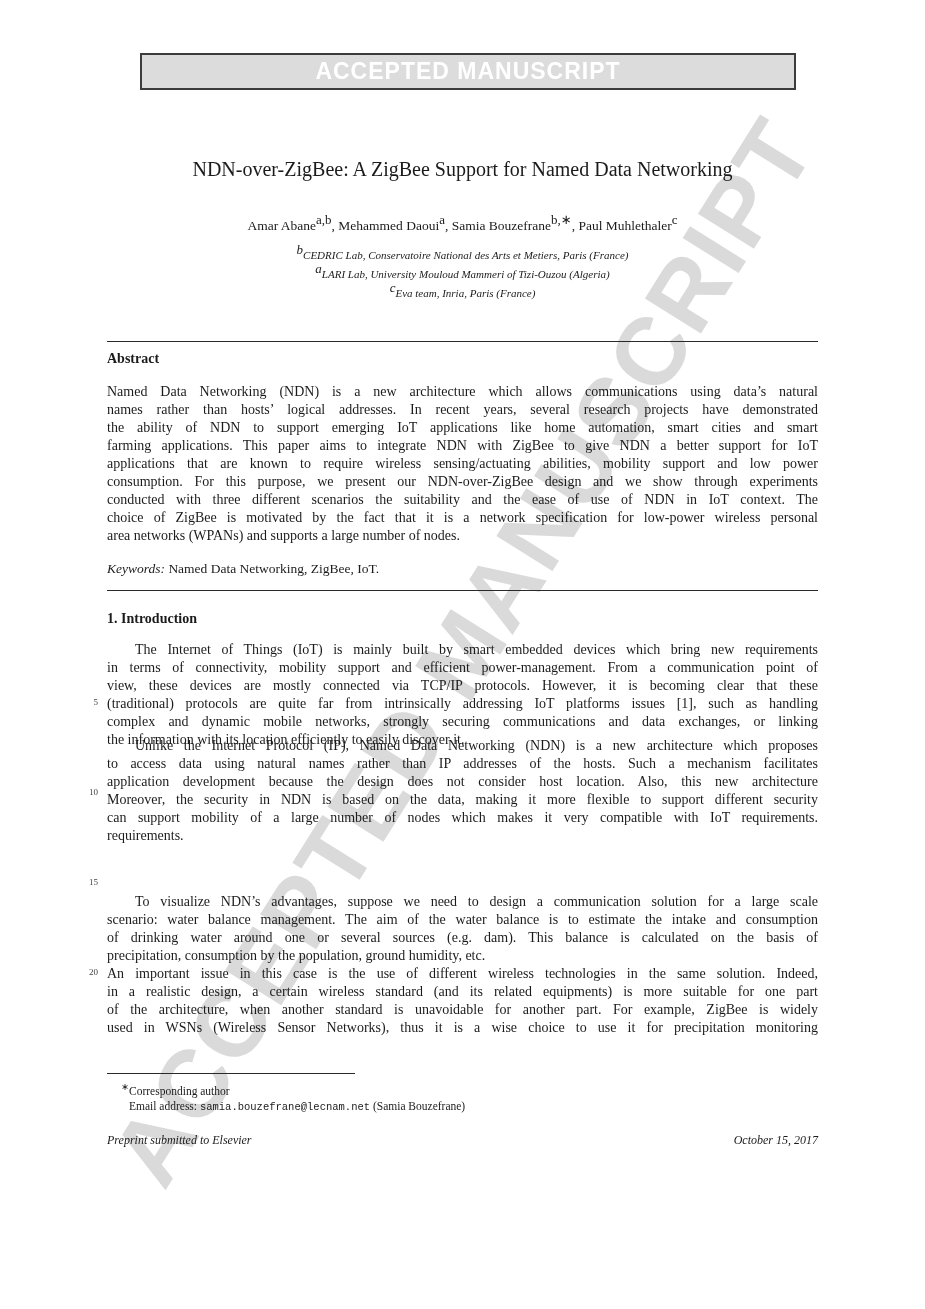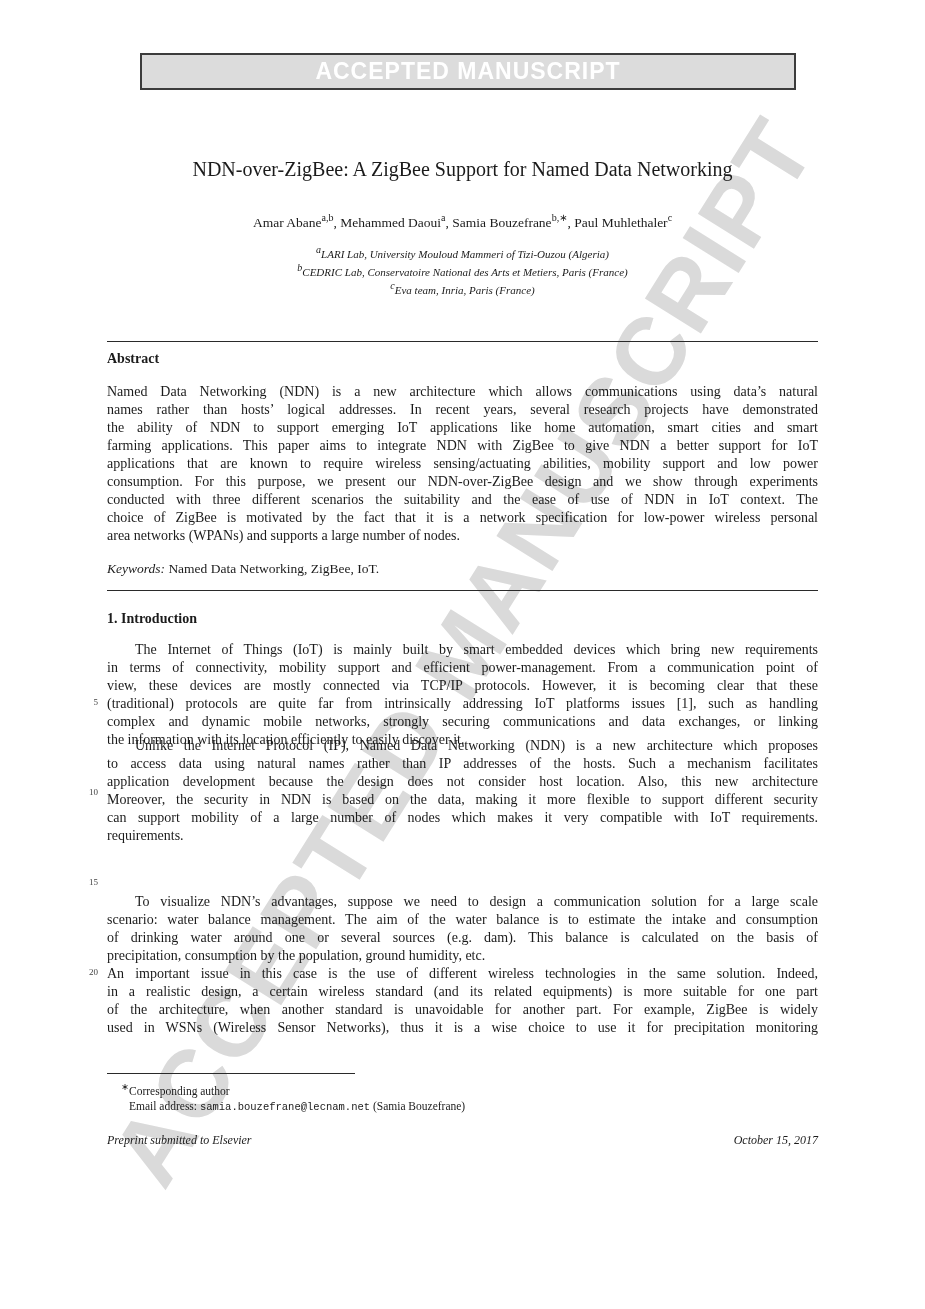--- a/index.html
+++ b/index.html
@@ -13,21 +13,21 @@
   
   .banner{position:absolute;left:140px;top:53px;width:652px;height:33px;z-index:2;
     background:#dcdcdc;border:2px solid #3c3c3c;display:flex;align-items:center;justify-content:center;}
   .banner span{font-family:"Liberation Sans",sans-serif;font-weight:bold;font-size:23px;
     color:#ffffff;letter-spacing:1px;}
   
   .content{position:absolute;left:107px;top:0;width:711px;z-index:1;}
   .abs{position:absolute;left:0;width:711px;}
   .title{top:158px;text-align:center;font-size:20px;}
   .authors{top:212px;text-align:center;font-size:13.5px;}
-  .authors sup,.affil sup{font-size:10px;}
+  .authors sup,.affil sup{font-size:13px;}
   .affils{top:243px;text-align:center;font-style:italic;font-size:11px;line-height:14.5px;}
   .hrule{border-top:1px solid #2a2a2a;height:0;}
   .rule1{top:341px;} .rule2{top:590px;}
   .abstract-head{top:351px;font-weight:bold;font-size:14px;}
   .lines{font-size:14px;line-height:18px;}
   .abstract-lines{top:383px;}
   .keywords{top:561px;font-size:13.5px;}
   .keywords .klabel{font-style:italic;}
   .intro-head{top:611px;font-weight:bold;font-size:14px;}
   .para1{top:641px;} .para2{top:737px;} .para3{top:893px;}
@@ -58,22 +58,22 @@
 
   <div class="content">
 
     <div class="abs title">NDN-over-ZigBee: A ZigBee Support for Named Data Networking</div>
 
     <div class="abs authors">
       <span>Amar Abane</span><sup>a,b</sup><span>, Mehammed Daoui</span><sup>a</sup><span>, Samia Bouzefrane</span><sup>b,∗</sup><span>, Paul Muhlethaler</span><sup>c</sup>
     </div>
 
     <div class="abs affils">
+      <div class="affil"><sup>b</sup><span>CEDRIC Lab, Conservatoire National des Arts et Metiers, Paris (France)</span></div>
       <div class="affil"><sup>a</sup><span>LARI Lab, University Mouloud Mammeri of Tizi-Ouzou (Algeria)</span></div>
-      <div class="affil"><sup>b</sup><span>CEDRIC Lab, Conservatoire National des Arts et Metiers, Paris (France)</span></div>
       <div class="affil"><sup>c</sup><span>Eva team, Inria, Paris (France)</span></div>
     </div>
 
     <div class="abs hrule rule1"></div>
 
     <div class="abs abstract-head">Abstract</div>
 
     <div class="abs lines abstract-lines">
         <div class="tline">Named Data Networking (NDN) is a new architecture which allows communications using data’s natural</div>
         <div class="tline">names rather than hosts’ logical addresses.  In recent years, several research projects have demonstrated</div>

